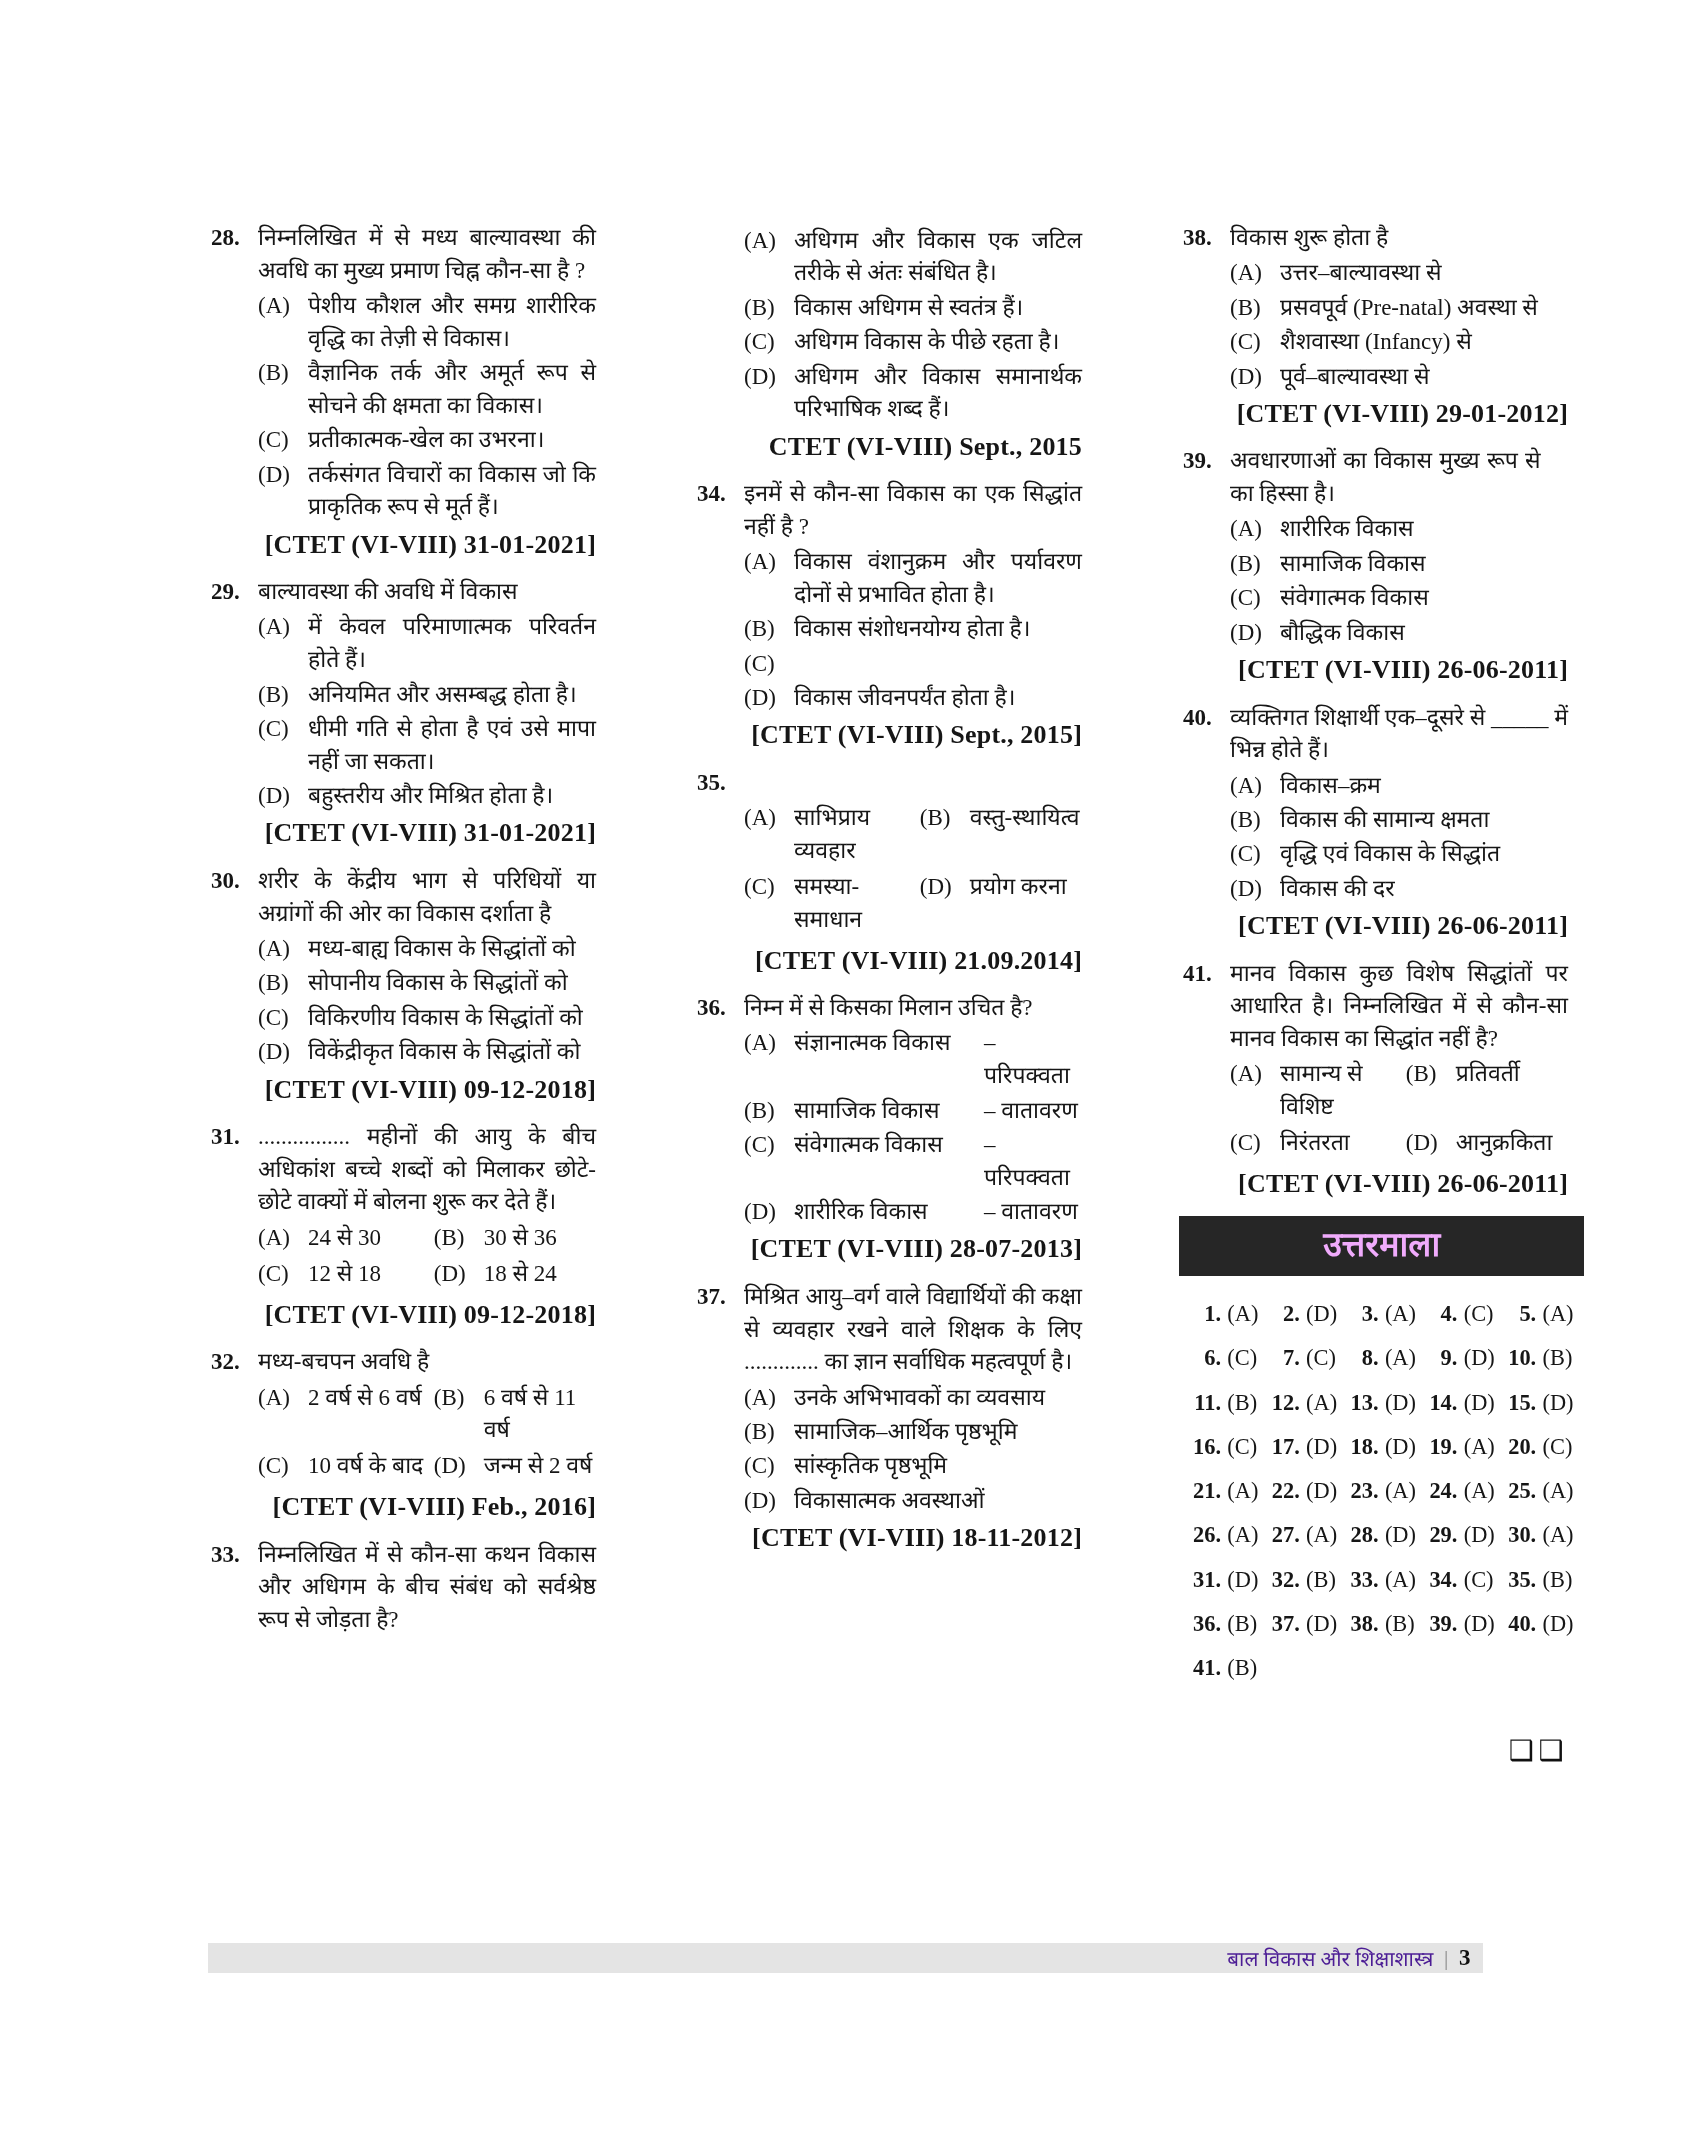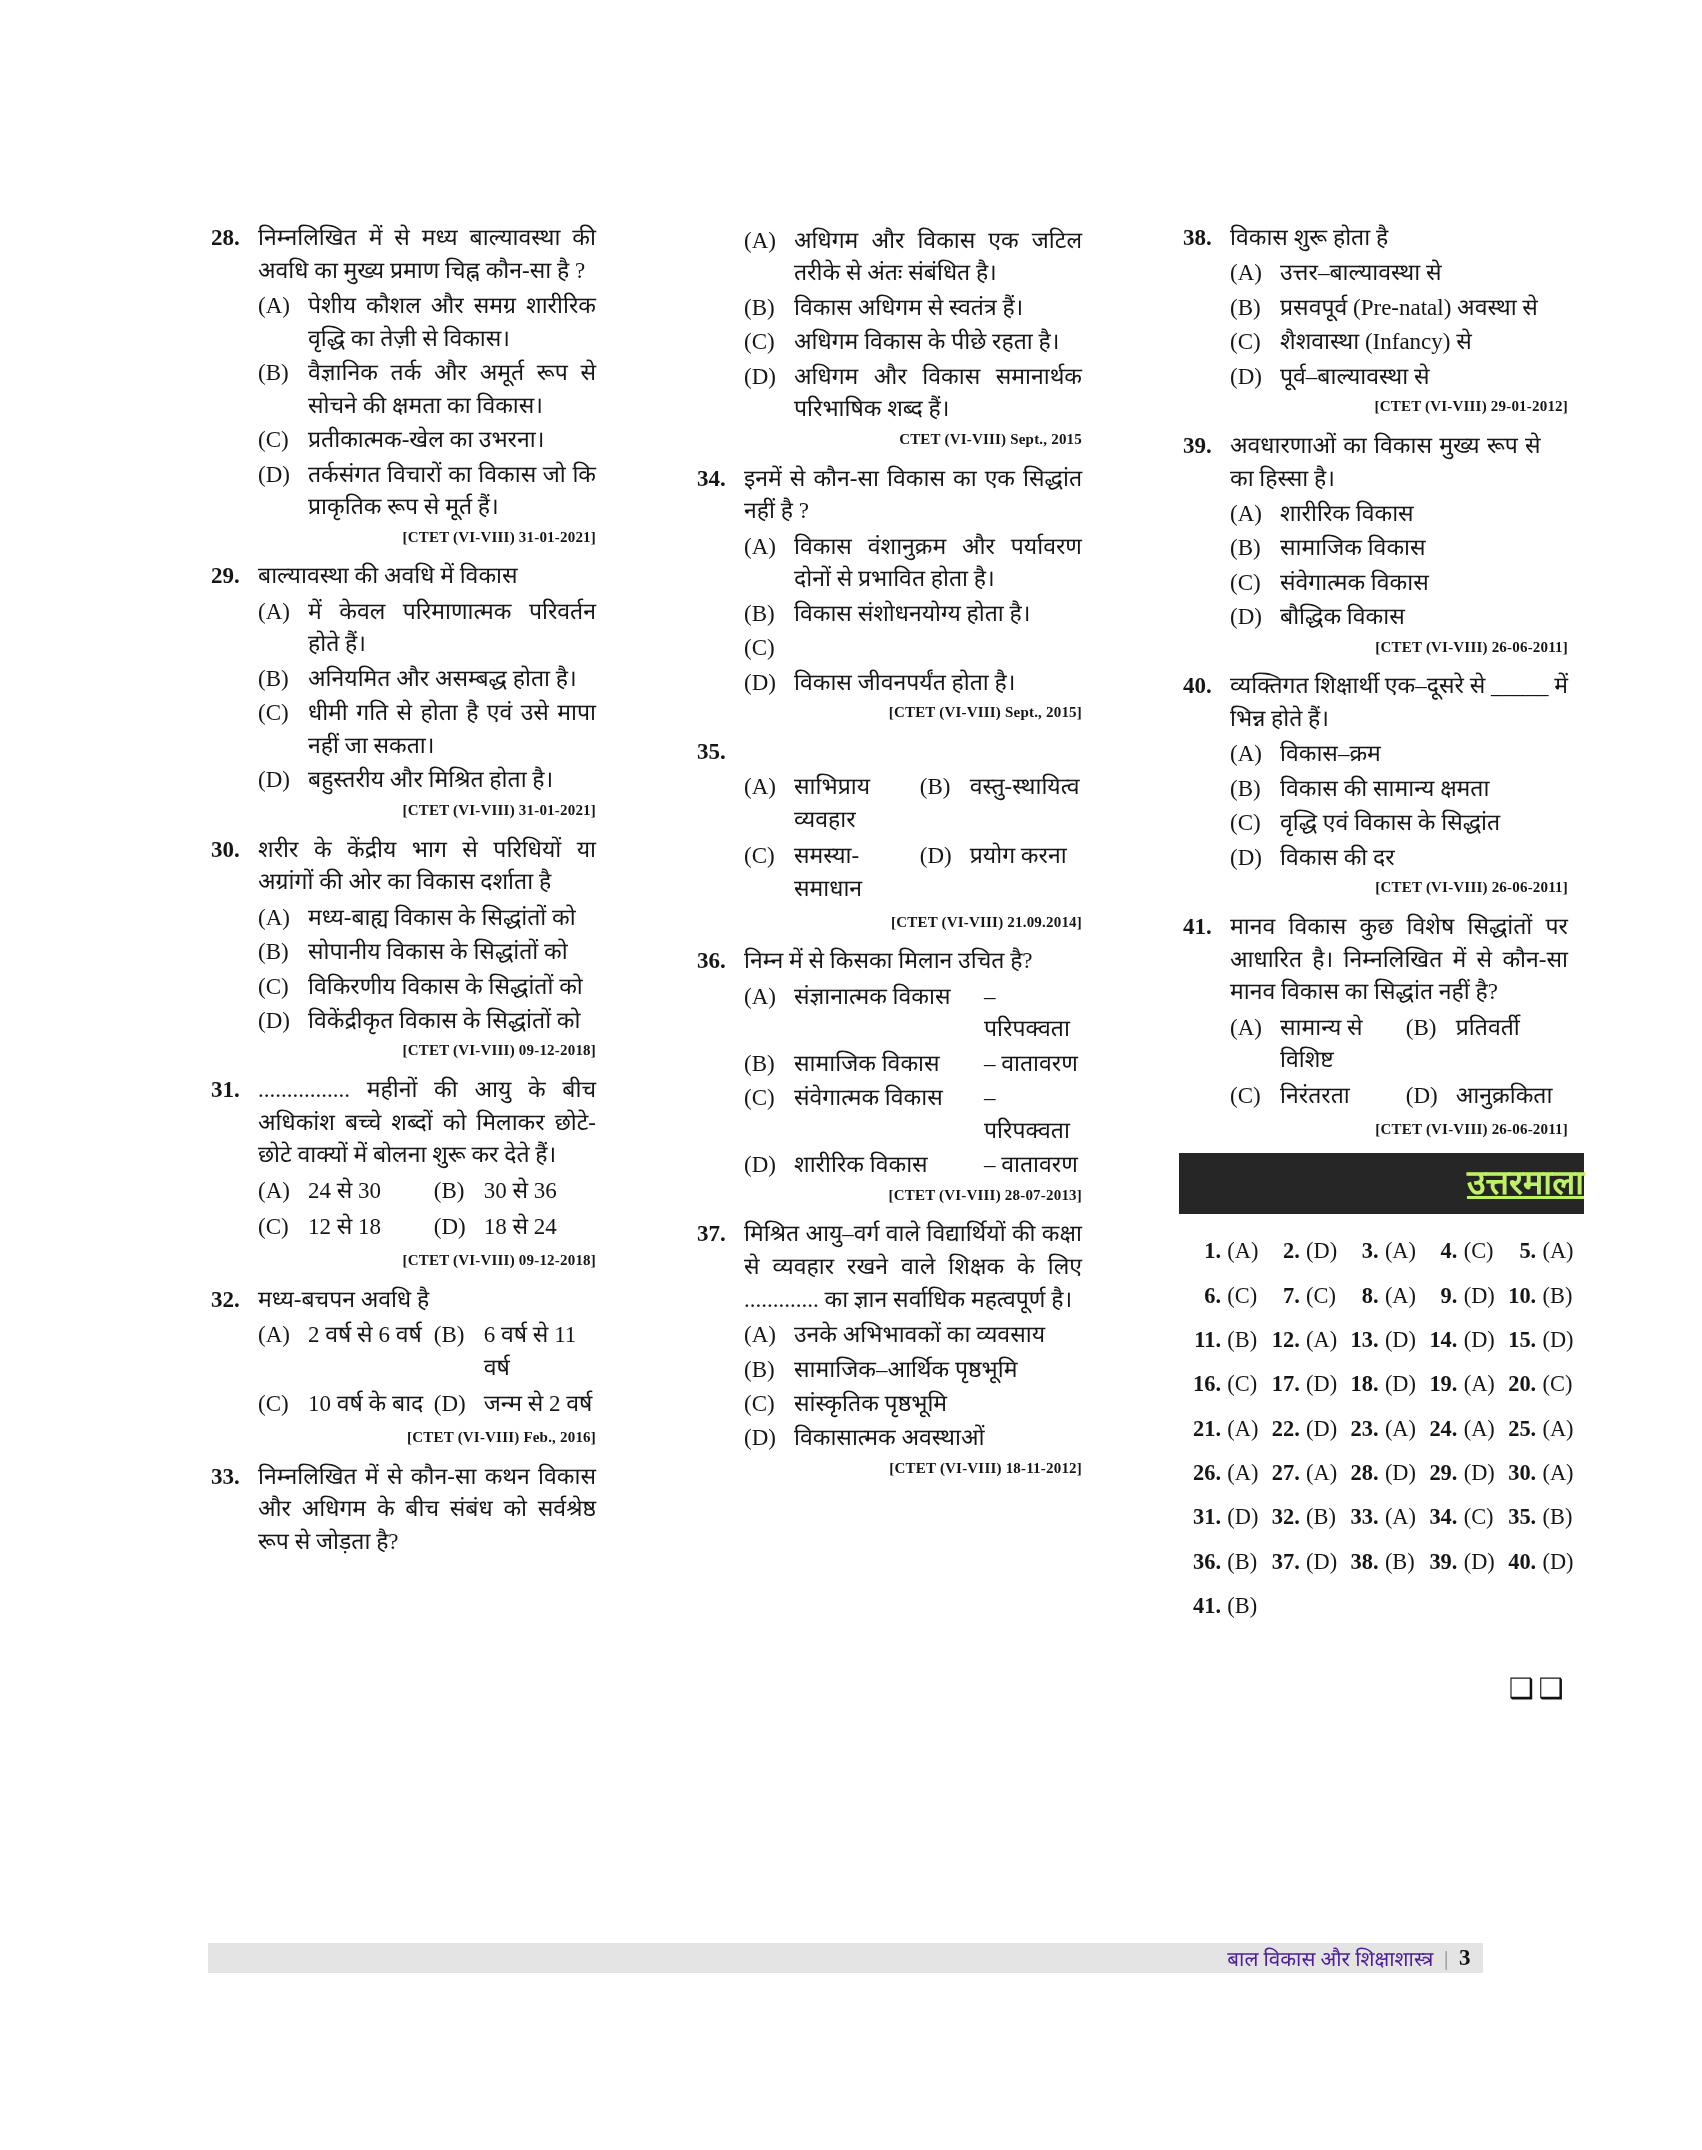--- a/index.html
+++ b/index.html
@@ -19,27 +19,27 @@
   .options{margin-left:47px;margin-top:2.7px;}
   .option{display:flex;margin-bottom:1.8px;}
   .opt-label{width:50px;flex:none;}
   .opt-text{flex:1;text-align:justify;}
   .options.grid{display:grid;grid-template-columns:52% 48%;}
   .options.grid .option{margin-bottom:3.6px;}
   .options.grid .opt-label{width:50px;}
   .options.grid .opt-text{text-align:left;}
   .options.match .opt-term{width:190px;flex:none;}
   .options.match .opt-text{flex:1;text-align:left;}
-  .citation{text-align:right;font-weight:bold;margin:2.7px 0 7.2px;font-size:15px;letter-spacing:0.2px;}
+  .citation{text-align:right;font-weight:bold;margin:2.7px 0 7.2px;font-size:26px;letter-spacing:0.2px;}
   
   .ak{margin-top:9px;}
   .ak-title{
-    background:#262626;color:#bef264;text-align:right;
+    background:#262626;color:#f0abfc;text-align:center;
     font-size:34px;font-weight:bold;line-height:1.0;
-    padding:12.5px 0 14.3px;margin:12.5px -16px 21.5px -3.6px;text-decoration:underline;
+    padding:12.5px 0 14.3px;margin:12.5px -16px 21.5px -3.6px;
   }
   .ak-grid{display:grid;grid-template-columns:repeat(5,1fr);row-gap:12.5px;font-size:22.4px;margin-right:-9px;}
   .ak-cell{display:flex;white-space:nowrap;}
   .ak-num{font-weight:bold;width:38px;flex:none;text-align:right;margin-right:6.3px;}
   .ak-ans{}
   .ak-last{margin-top:12.5px;font-size:22.4px;display:flex;}
   .end-marks{text-align:right;font-size:28px;margin-top:47px;letter-spacing:4.5px;color:#111;}
   
   .footer{
     position:absolute;left:208px;top:1943px;width:1275px;height:30px;

